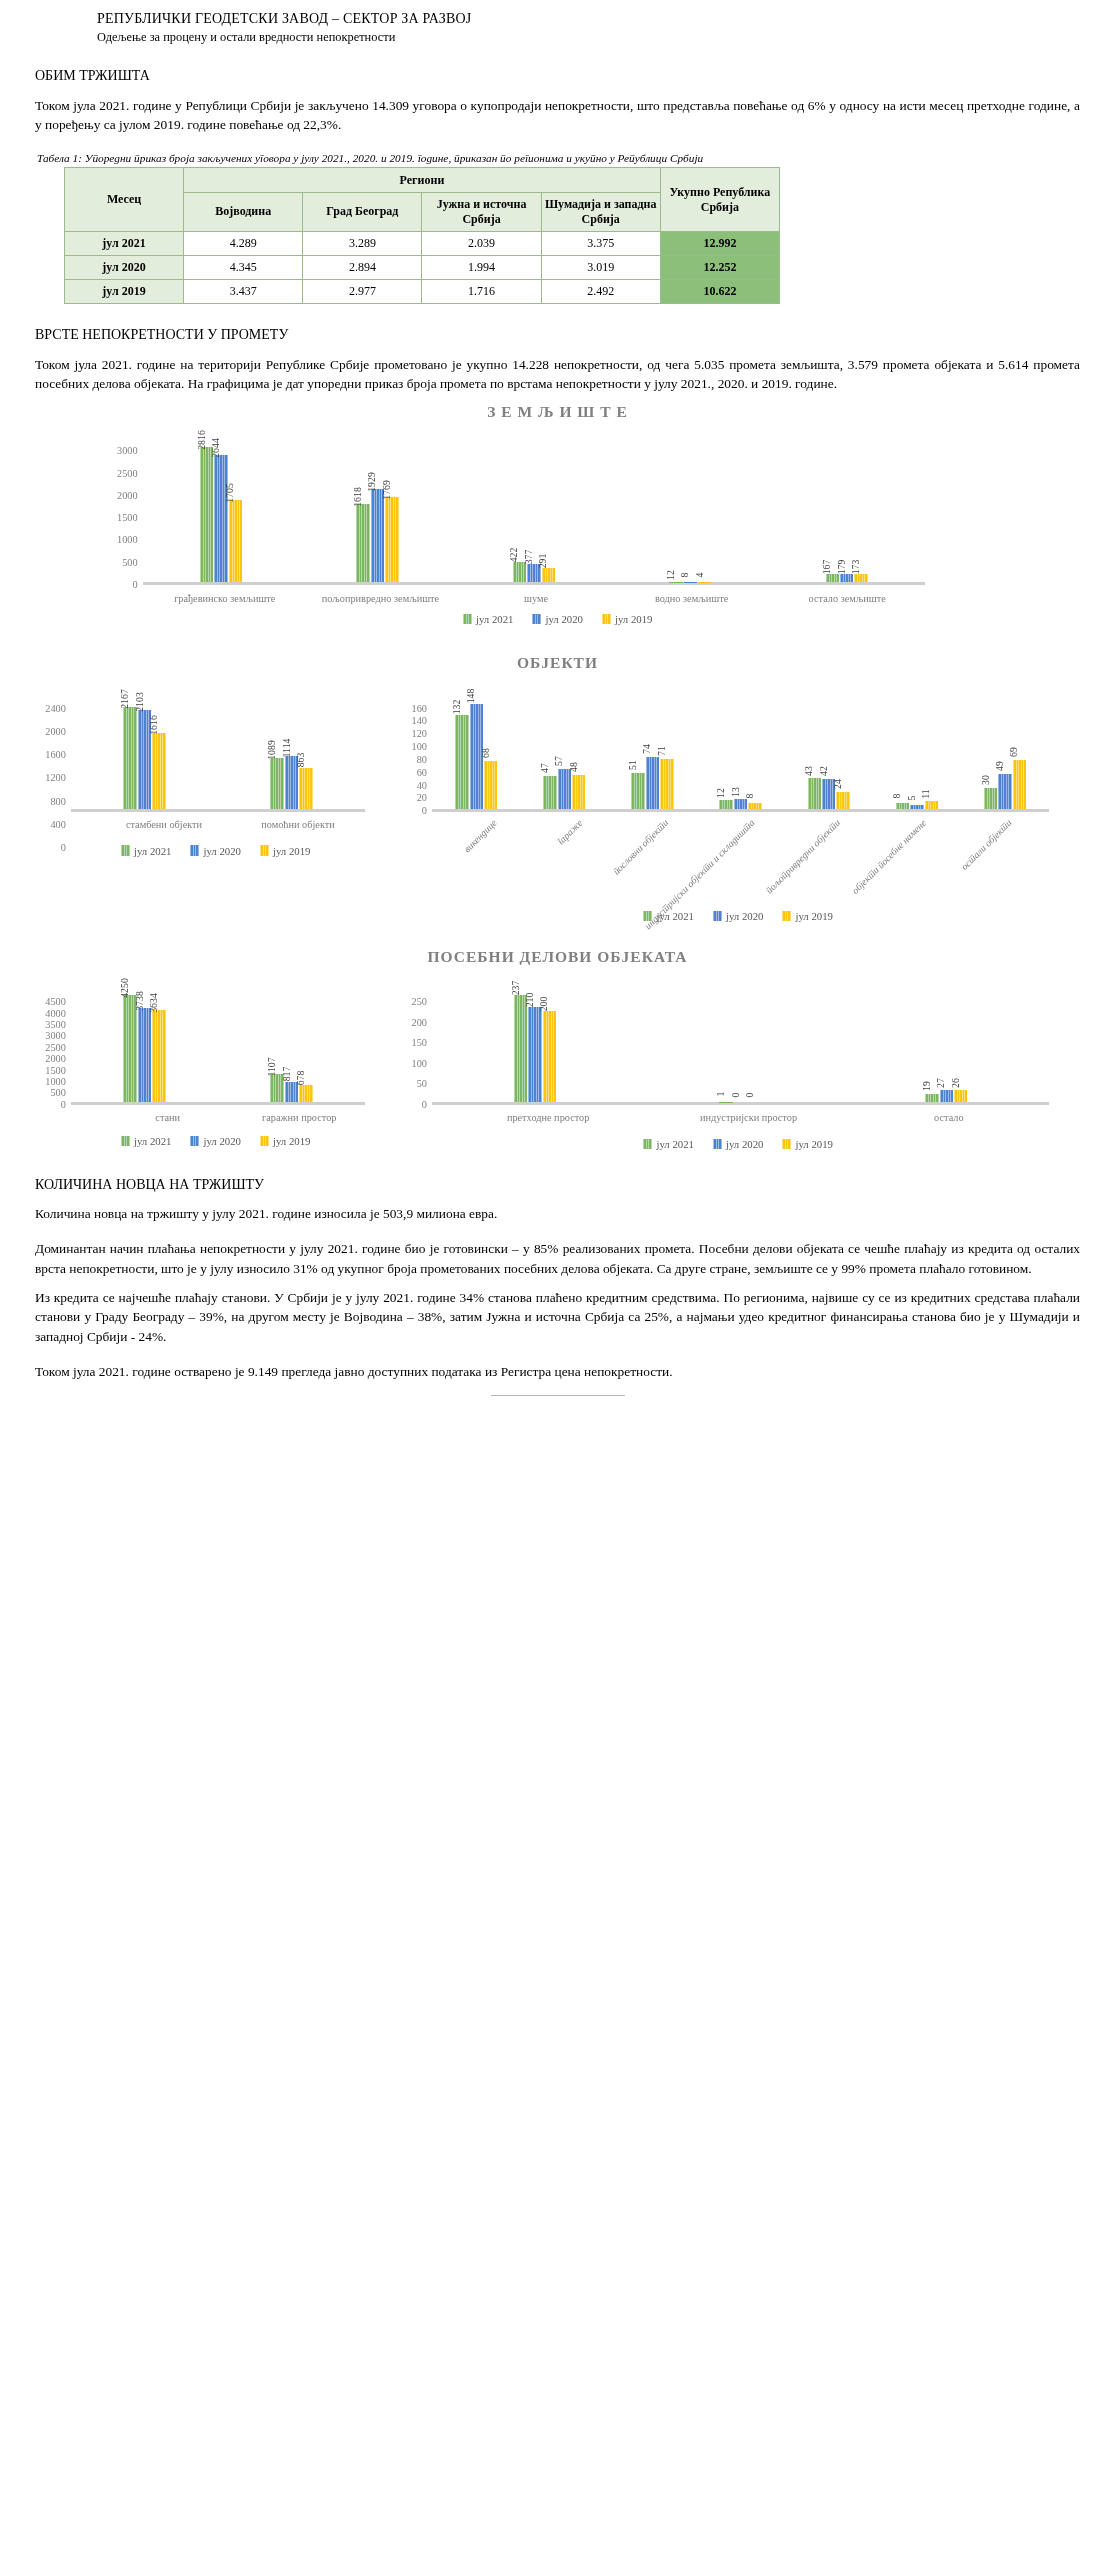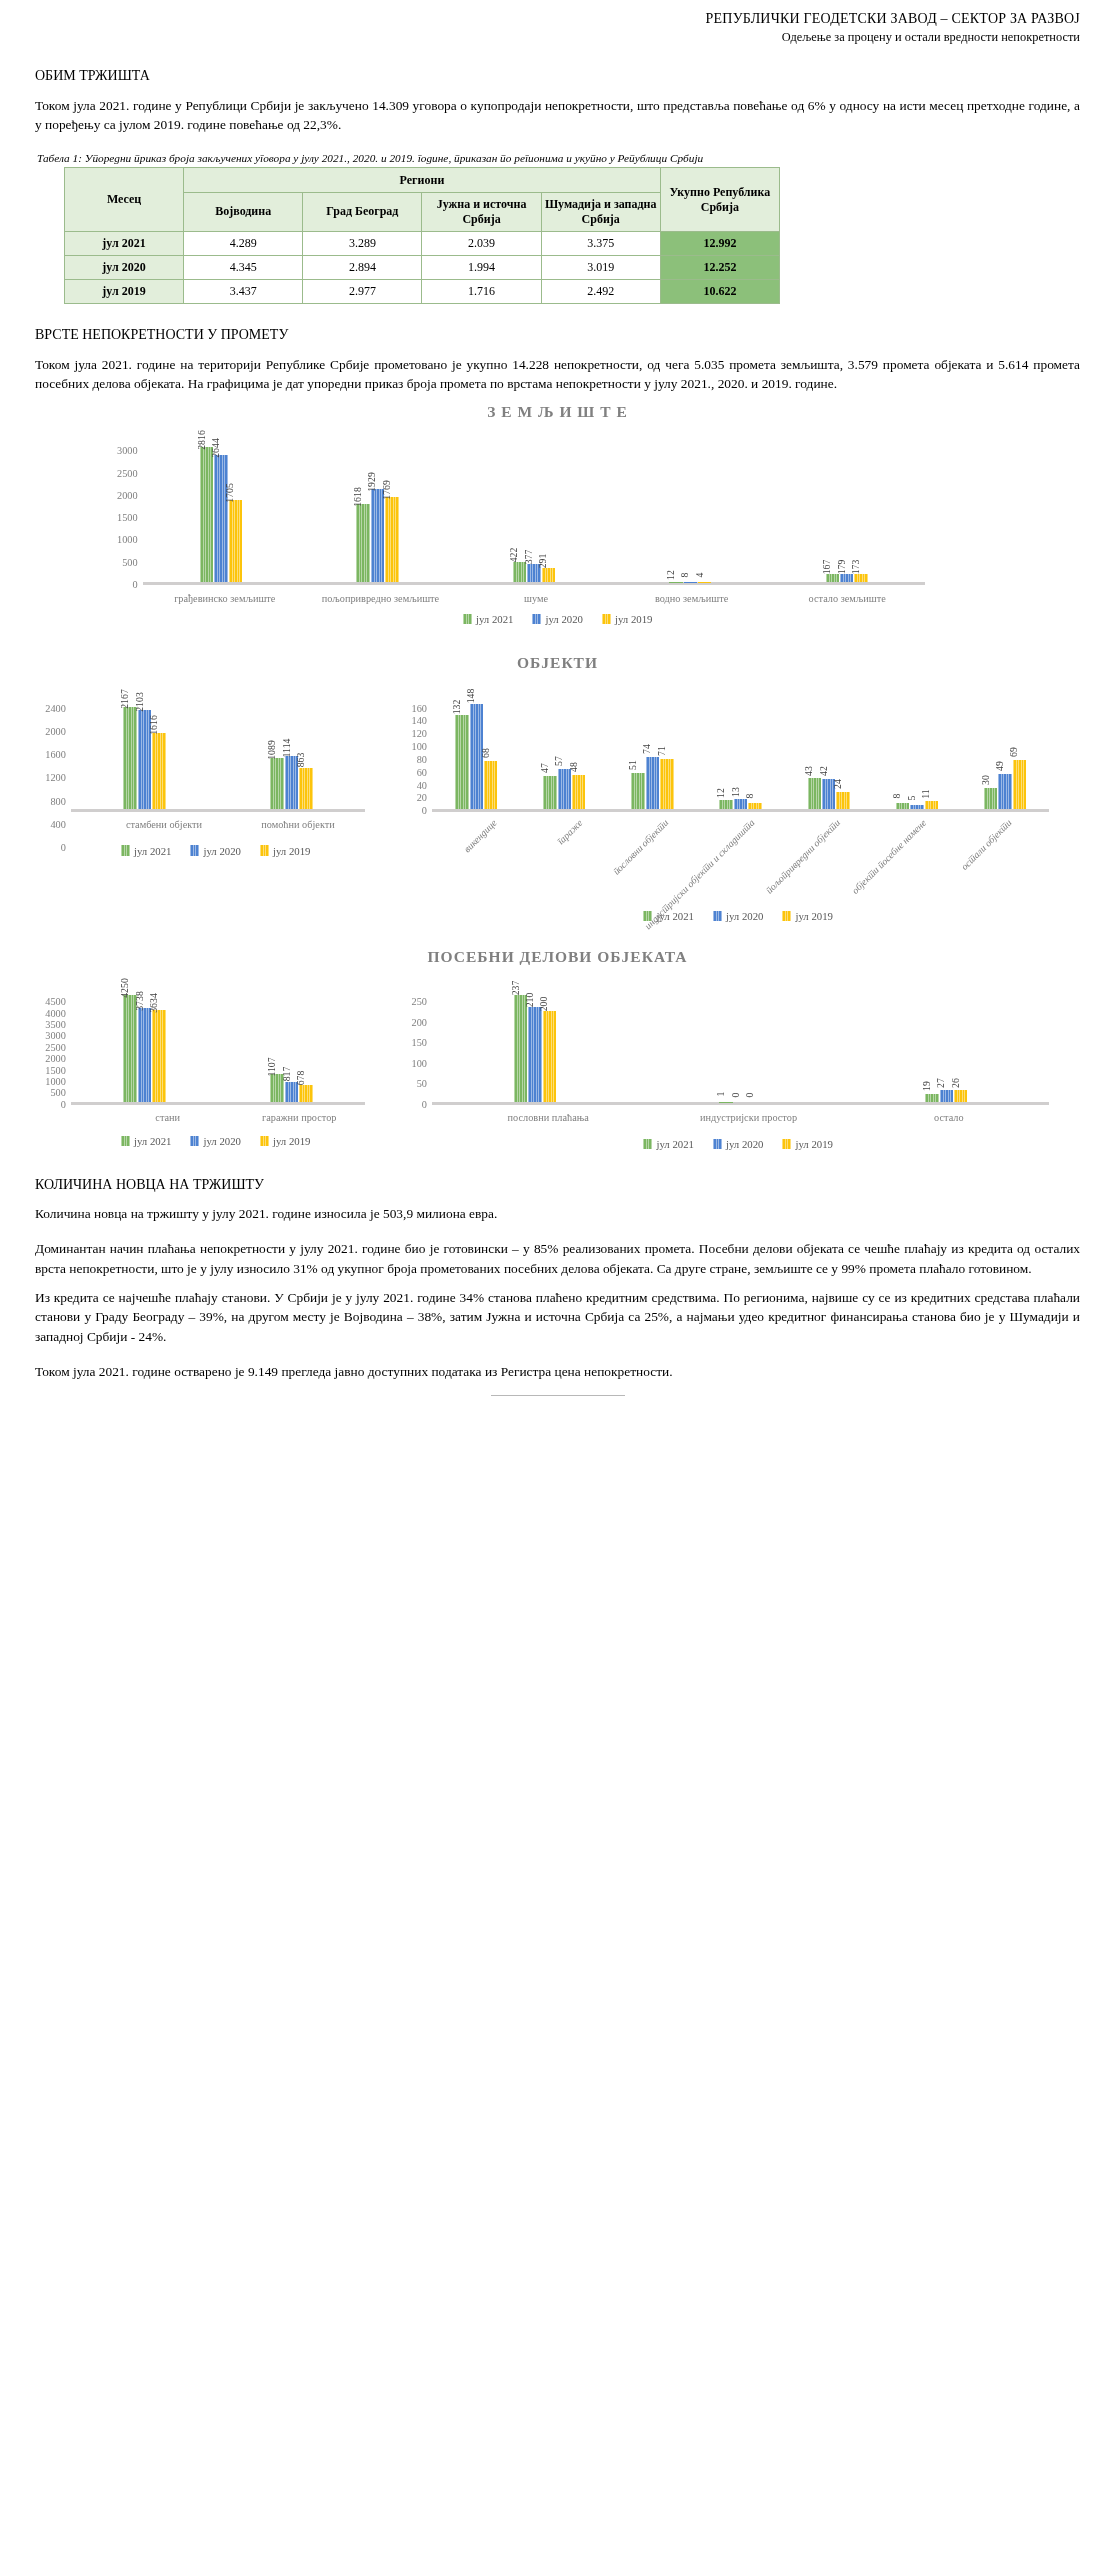--- a/index.html
+++ b/index.html
@@ -10,21 +10,21 @@
     color:#000000;
   }
   .page{
     width:1115px;
     min-height:2834px;
     position:relative;
     box-sizing:border-box;
     padding:11.3px 35px 0 35px;
   }
   
-  .doc-header{ text-align:right; margin-left:62px; }
+  .doc-header{ text-align:left; margin-left:62px; }
   .doc-header .line1{ font-size:14px; letter-spacing:0.2px; }
   .doc-header .line2{ font-size:12.4px; margin-top:3.1px; }
 
   .report-title{
     text-align:center;
     font-size:16px;
     margin-top:25px;
     margin-bottom:5.2px;
     letter-spacing:0.2px;
   }
@@ -581,21 +581,21 @@
                 <div class="bar b" style="height: 12.2px;">
                   <span class="v">27</span>
                 </div>
                 <div class="bar y" style="height: 11.8px;">
                   <span class="v">26</span>
                 </div>
               </div>
             </div>
         </div>
         <div class="xaxis" id="xax-4" style="margin:0 31px 0 52px;">
-            <div class="cat">пословни плаћања</div>
+            <div class="cat">претходне простор</div>
             <div class="cat">индустријски простор</div>
             <div class="cat">остало</div>
           </div>
         <div class="legend" style="margin-top:13.4px;">
           <div class="item">
               <span class="swatch g"></span>
               <span>јул 2021</span>
             </div>
           <div class="item">
               <span class="swatch b"></span>

